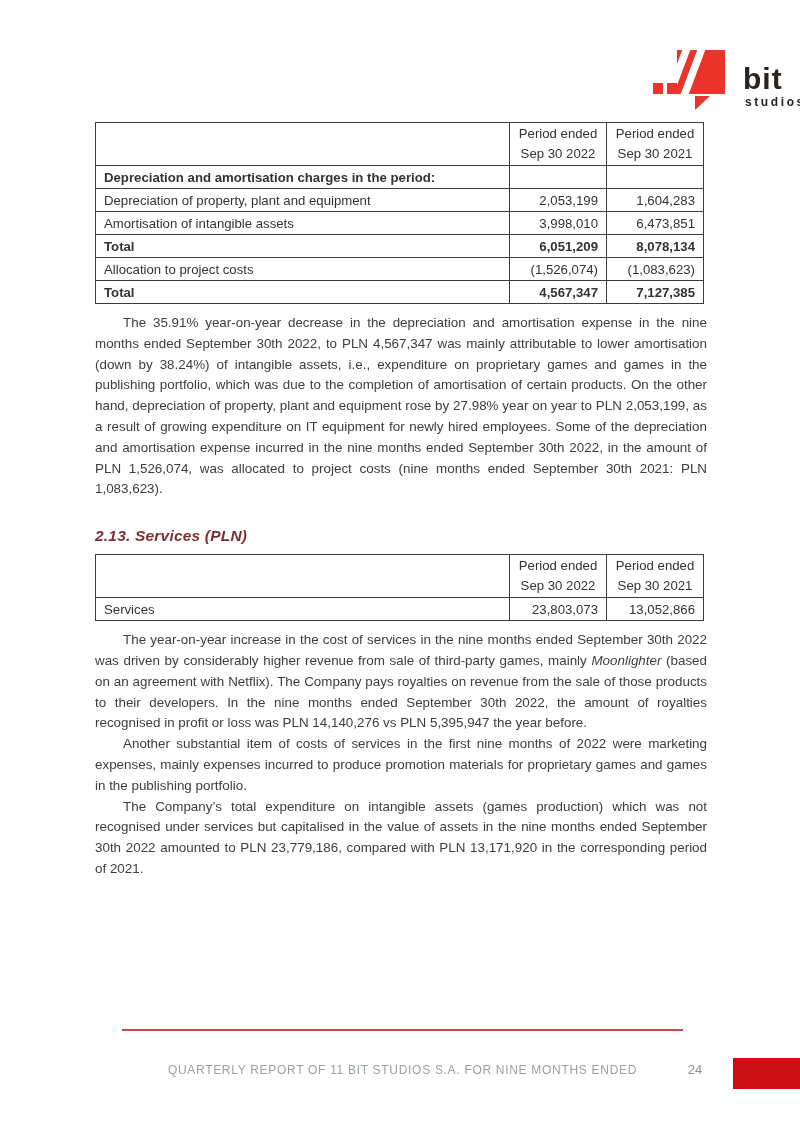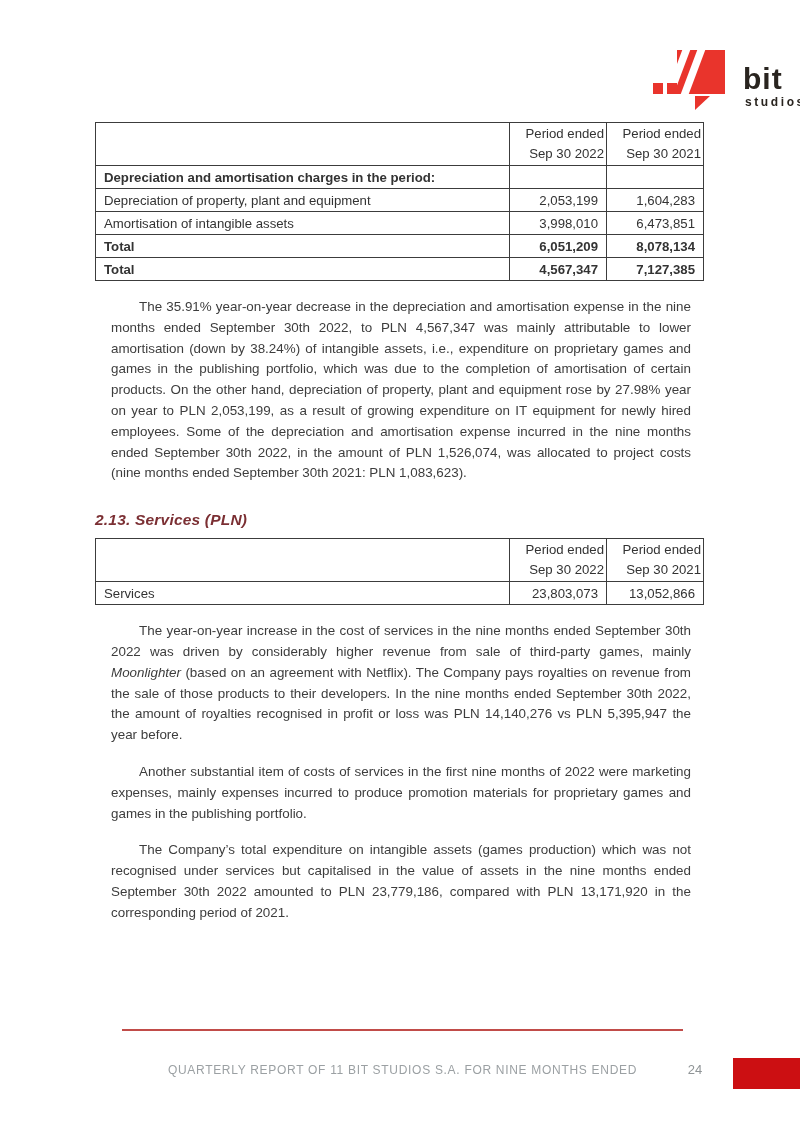--- a/index.html
+++ b/index.html
@@ -13,25 +13,25 @@
   .logo-studios{font-size:12px;font-weight:bold;color:#29241f;letter-spacing:2.6px;margin-top:3px;margin-left:2px;}
 
   
   .content{position:absolute;left:95px;top:122px;width:612px;color:#3d3d3d;}
   .section-heading{font-size:15.5px;font-weight:bold;color:#7b2f33;margin:0 0 9px 0;letter-spacing:0.2px;font-family:"Liberation Sans",sans-serif;}
   .section-heading.second{margin-top:27px;font-style:italic;}
 
   table{border-collapse:collapse;width:608px;table-layout:fixed;font-size:13.2px;color:#333333;margin:0 0 9px 0;}
   td{border:1px solid #3c3c3c;padding:1px 8px;height:20px;vertical-align:middle;overflow:hidden;white-space:nowrap;}
   .c1{width:414px;}.c2{width:97px;}.c3{width:97px;}
-  .th-cell{text-align:right;padding:1px 2px;line-height:20px;}
+  .th-cell{text-align:center;padding:1px 2px;line-height:20px;}
   .num{text-align:right;}
   .bold{font-weight:bold;}
 
-  .para{font-size:13.4px;line-height:20.8px;text-align:justify;text-indent:28px;margin:16px;color:#3d3d3d;}
+  .para{font-size:13.4px;line-height:20.8px;text-align:justify;text-indent:28px;margin:0;color:#3d3d3d;}
   .para .ital{font-style:italic;}
 
   
   .footer-line{position:absolute;left:122px;top:1029px;width:561px;height:2px;background:#c14c49;}
   .footer-text{position:absolute;left:122px;top:1063px;width:561px;text-align:center;font-size:12px;letter-spacing:0.7px;color:#9ba0a3;white-space:nowrap;}
   .page-number{position:absolute;left:680px;top:1062px;width:30px;text-align:center;font-size:13px;color:#8f9496;}
   .footer-rect{position:absolute;left:733px;top:1058px;width:67px;height:31px;background:#cc0f12;}
 </style>
 </head>
 <body>
@@ -90,20 +90,25 @@
         <td>Amortisation of intangible assets</td>
         <td class="num">3,998,010</td>
         <td class="num">6,473,851</td>
       </tr>
       <tr>
         <td class="bold">Total</td>
         <td class="num bold">6,051,209</td>
         <td class="num bold">8,078,134</td>
       </tr>
       <tr>
+        <td>Allocation to project costs</td>
+        <td class="num">(1,526,074)</td>
+        <td class="num">(1,083,623)</td>
+      </tr>
+      <tr>
         <td class="bold">Total</td>
         <td class="num bold">4,567,347</td>
         <td class="num bold">7,127,385</td>
       </tr>
     </tbody>
       </table>
 
     <p class="para">The 35.91% year-on-year decrease in the depreciation and amortisation expense in the nine months ended September 30th 2022, to PLN 4,567,347 was mainly attributable to lower amortisation (down by 38.24%) of intangible assets, i.e., expenditure on proprietary games and games in the publishing portfolio, which was due to the completion of amortisation of certain products. On the other hand, depreciation of property, plant and equipment rose by 27.98% year on year to PLN 2,053,199, as a result of growing expenditure on IT equipment for newly hired employees. Some of the depreciation and amortisation expense incurred in the nine months ended September 30th 2022, in the amount of PLN 1,526,074, was allocated to project costs (nine months ended September 30th 2021: PLN 1,083,623).</p>
 
     <h2 class="section-heading second">2.13. Services (PLN)</h2>

